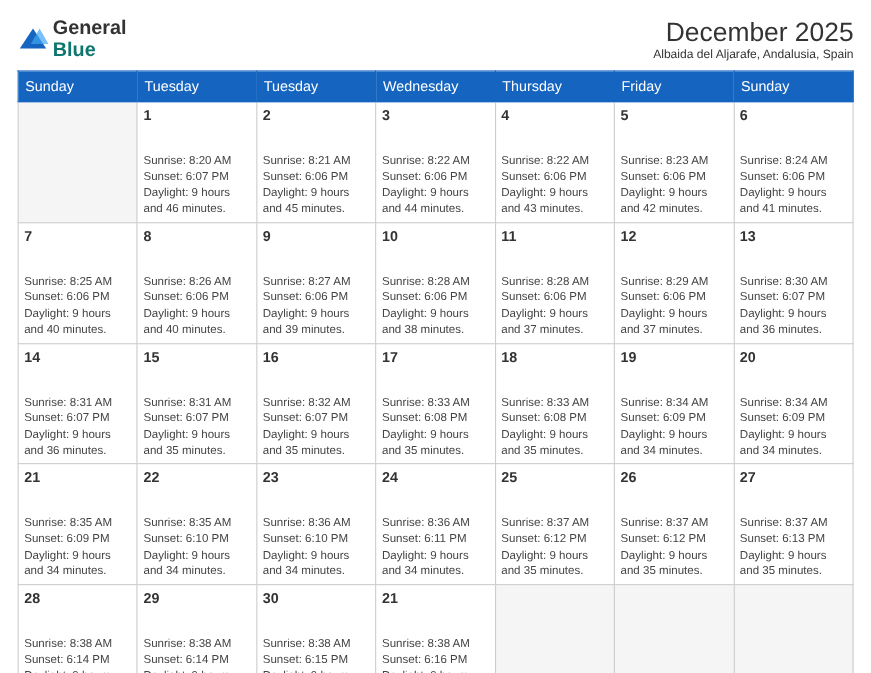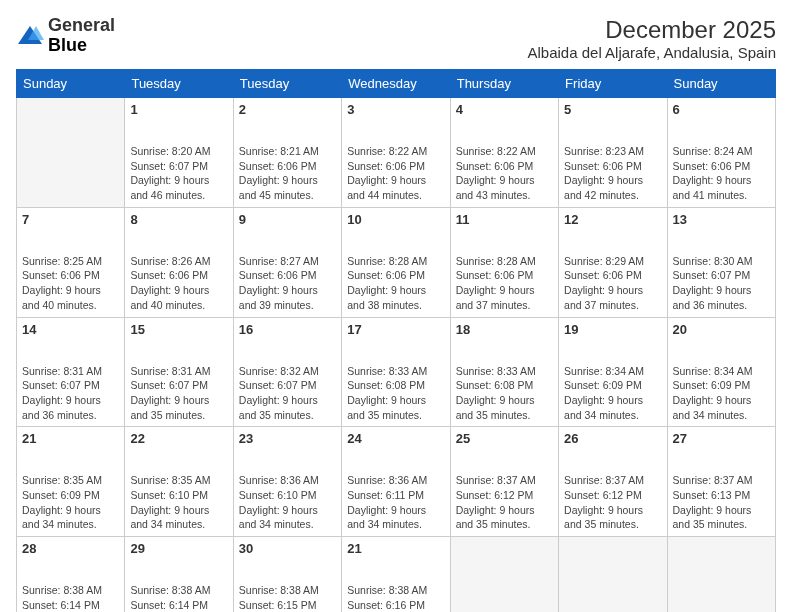--- a/index.html
+++ b/index.html
@@ -6,49 +6,49 @@
     body {
       font-family: Arial, sans-serif;
       background: #fff;
       width: 792px;
       min-height: 612px;
       padding: 16px;
     }
     .header {
       display: flex;
       justify-content: space-between;
-      align-items: flex-start;
+      align-items: center;
       margin-bottom: 8px;
     }
     .logo {
       display: flex;
       align-items: center;
       gap: 4px;
     }
     .logo-text {
       font-size: 18px;
       font-weight: bold;
       line-height: 1.1;
     }
     .logo-general { color: #333; }
-    .logo-blue { color: #000000; }
+    .logo-blue { color: #0f766e; }
     .logo-icon {
       width: 28px;
       height: 28px;
     }
     .title-block {
       text-align: right;
     }
     .month-title {
       font-size: 24px;
       font-weight: normal;
       color: #333;
     }
     .subtitle {
-      font-size: 15px;
+      font-size: 11px;
       color: #333;
     }
     .calendar {
       width: 100%;
       border-collapse: collapse;
       font-size: 11px;
     }
     .calendar th {
       background: #1565c0;
       color: #fff;

